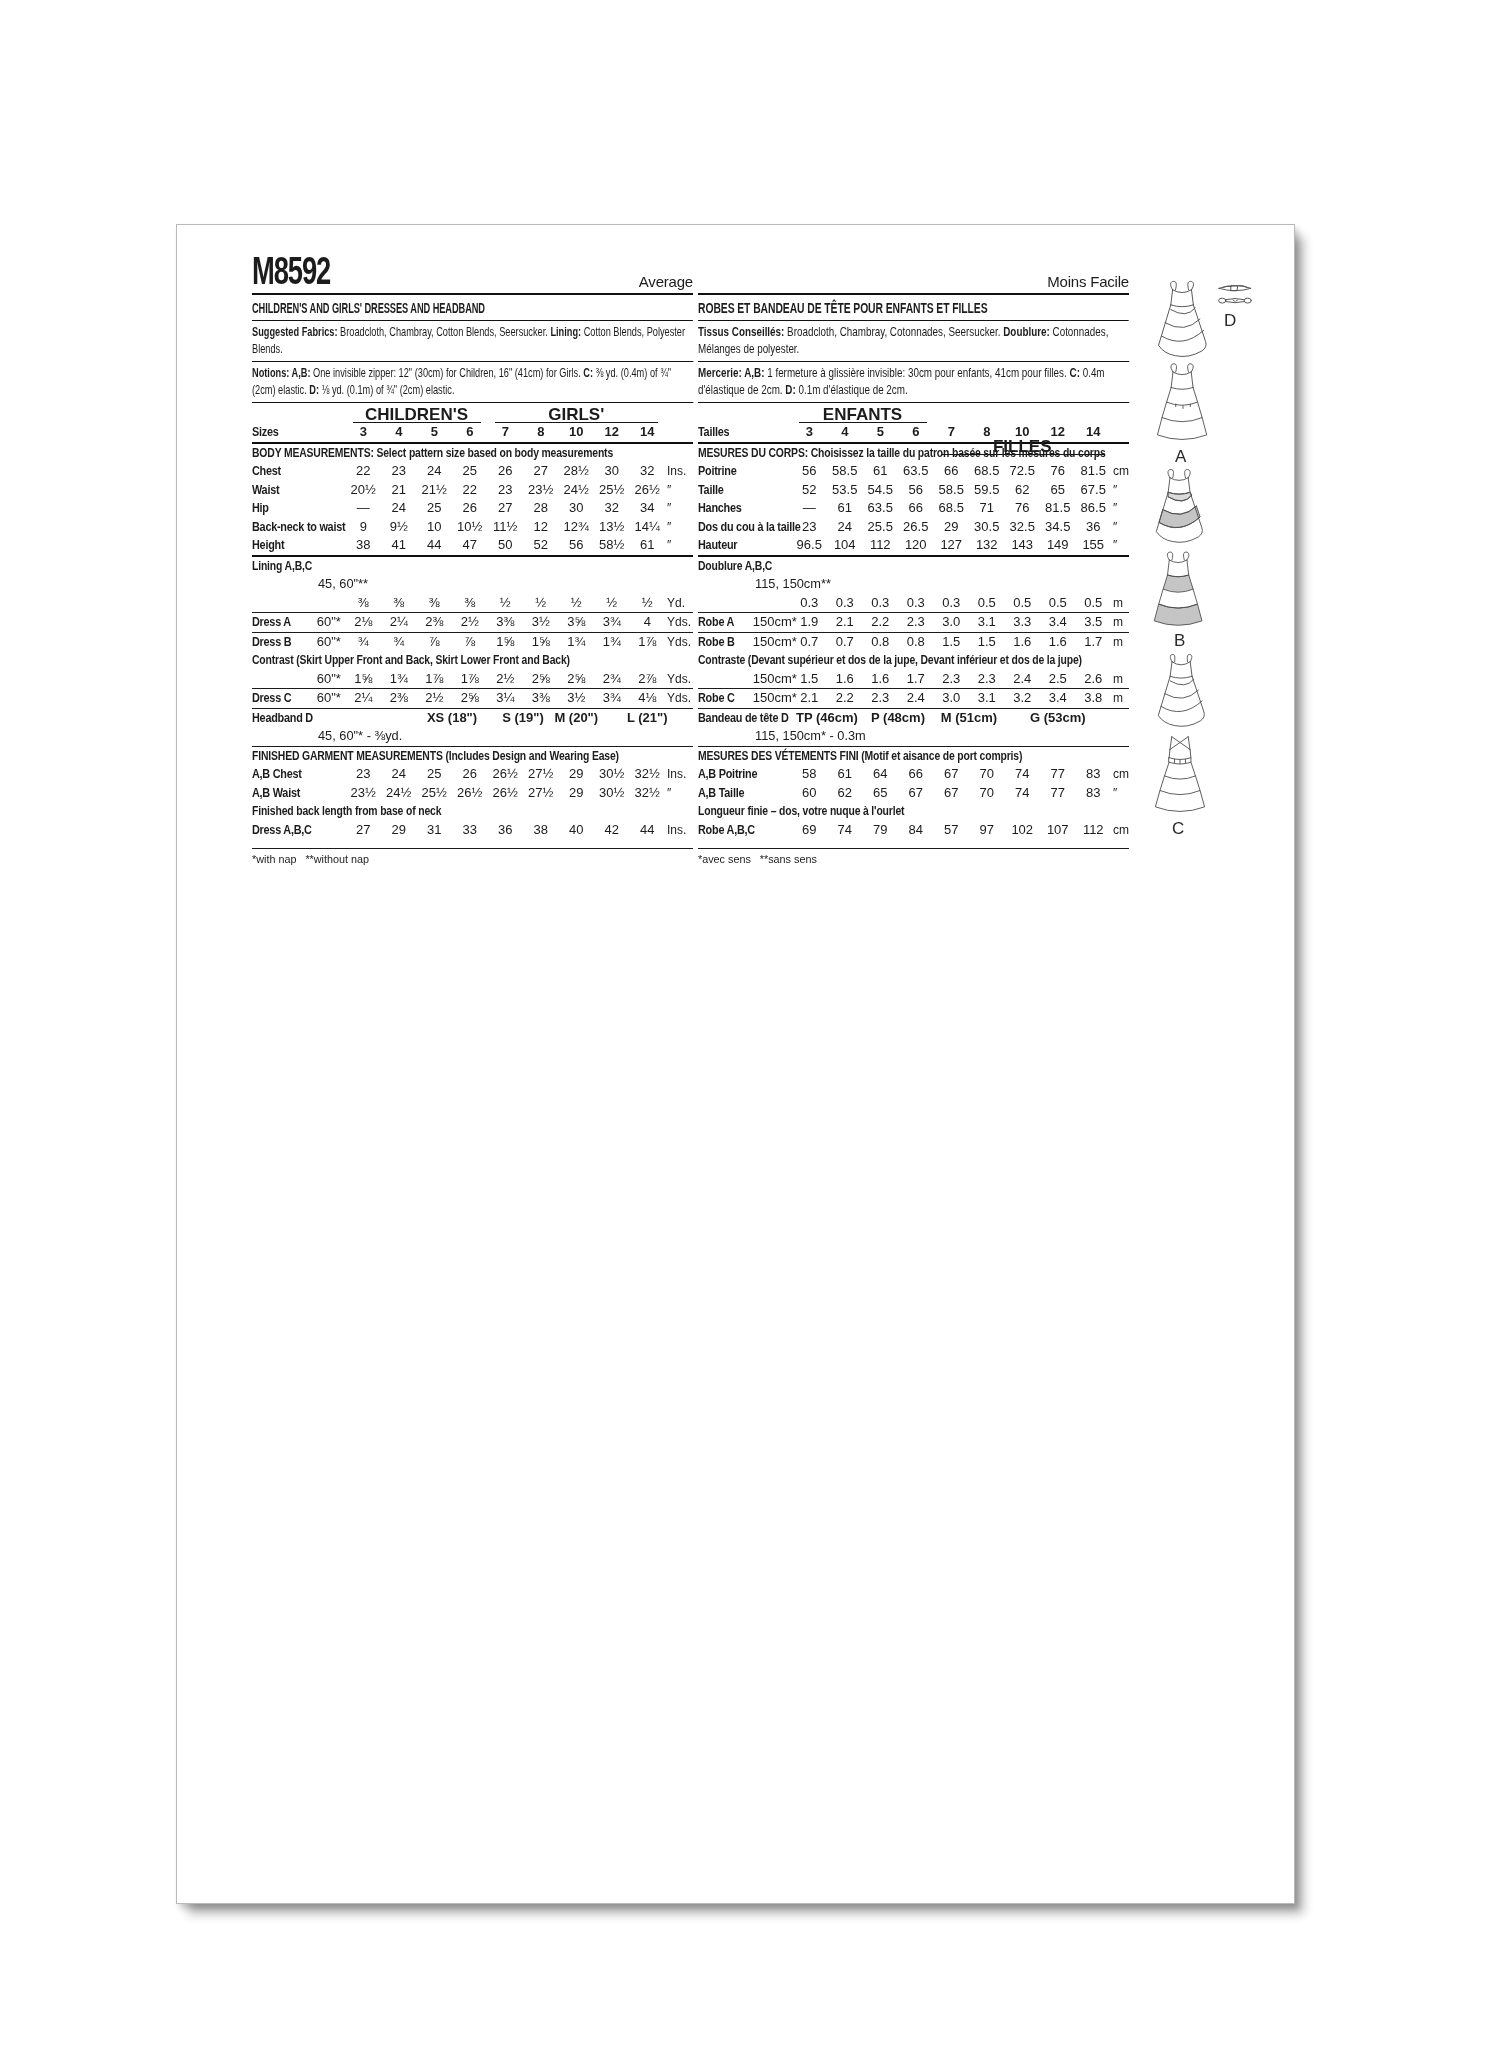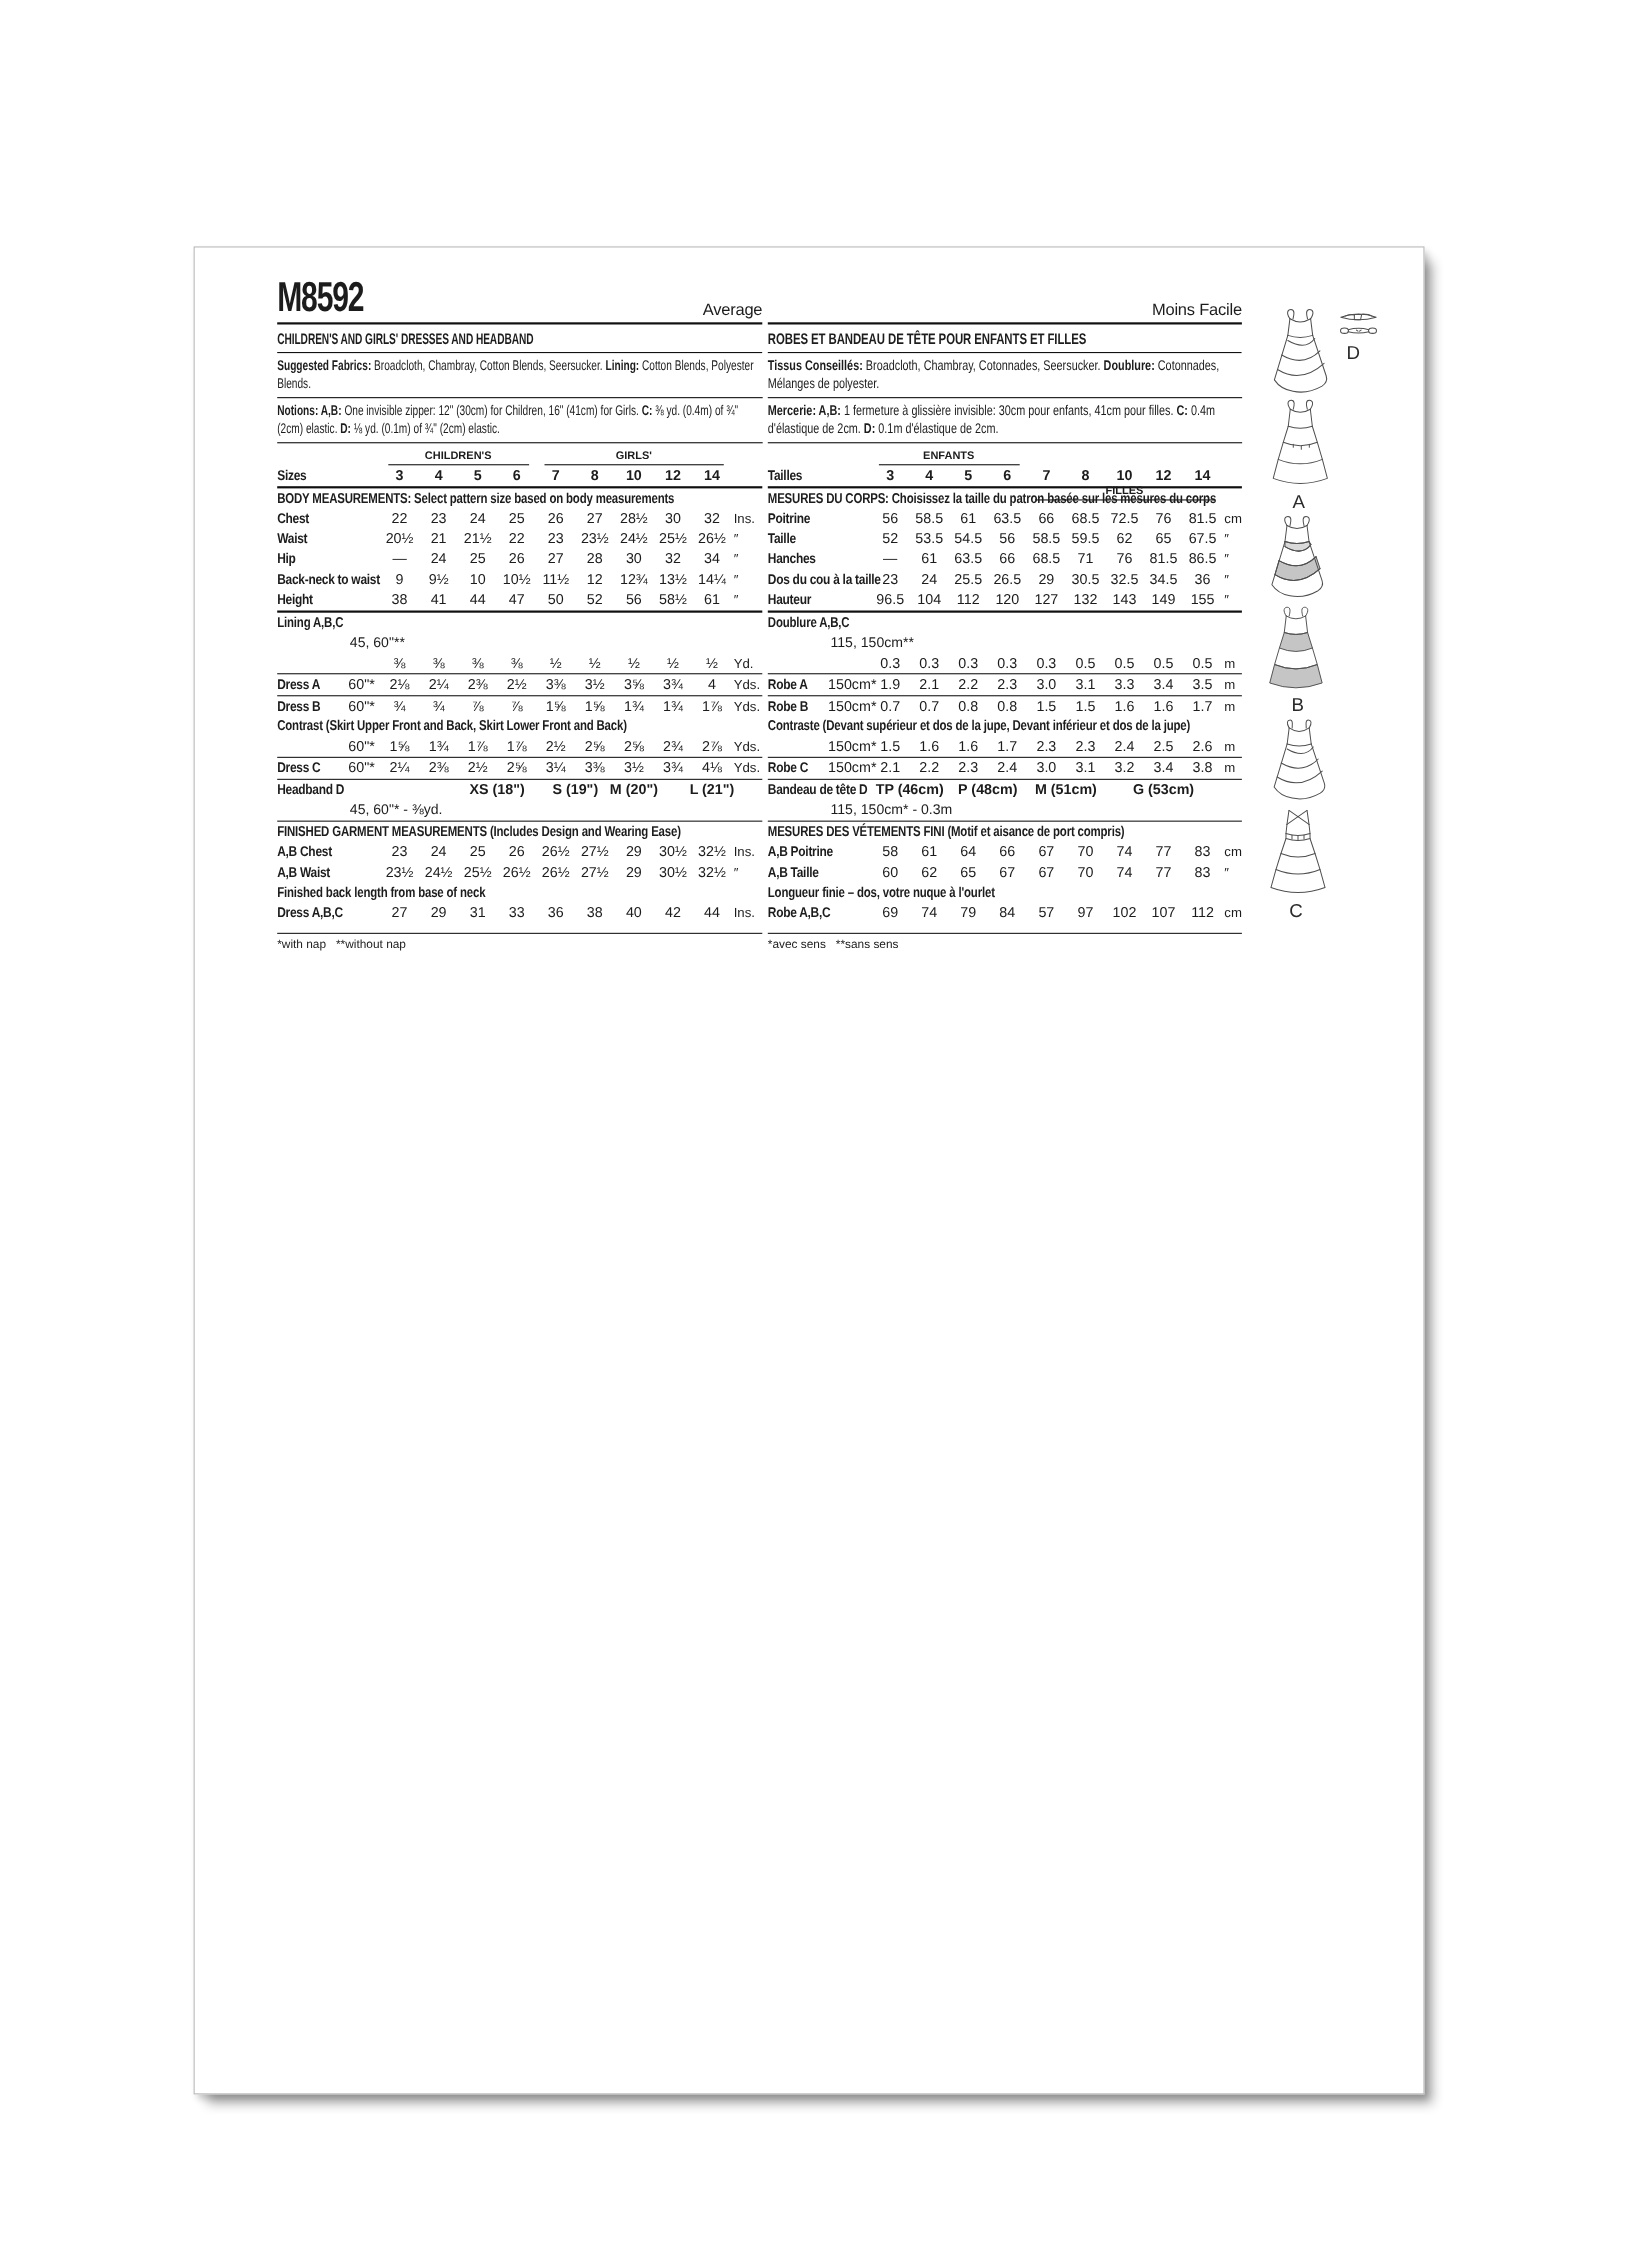--- a/index.html
+++ b/index.html
@@ -48,21 +48,21 @@
   .trow.sz .c{font-weight:700;}
   .trow.hd{
     display:block;font-weight:700;font-size:13px;letter-spacing:-.2px;
     transform:scaleX(.8);transform-origin:0 50%;
   }
   .trow.sb{display:block;font-size:12.8px;}
   .en .trow.sb{padding-left:66px;}
   .fr .trow.sb{padding-left:57px;}
   .grp{height:16px;}
   .grp .g{
-    font-weight:700;font-size:10px;height:15px;line-height:15px;
+    font-weight:700;font-size:17px;height:15px;line-height:15px;
     border-bottom:1.6px solid #161616;margin:0 7px;
   }
   .rl{border-top:1.4px solid #1a1a1a;height:0;}
   .rl.thick{border-top:2.4px solid #0f0f0f;}
   .gp{height:9px;}
   .ft{font-size:10.8px;white-space:pre;padding-top:4px;}
   .hbv{font-weight:700;}
   
   .illus{position:absolute;left:0;top:0;width:100%;height:100%;pointer-events:none;}
   .dress{position:absolute;}

